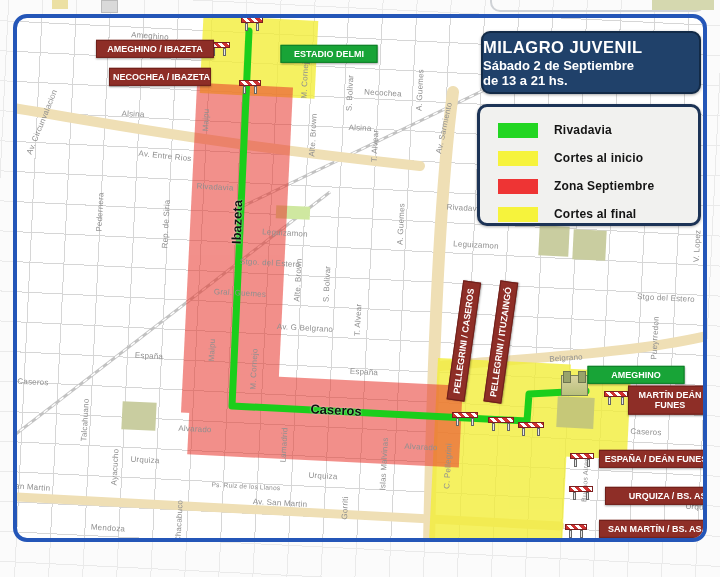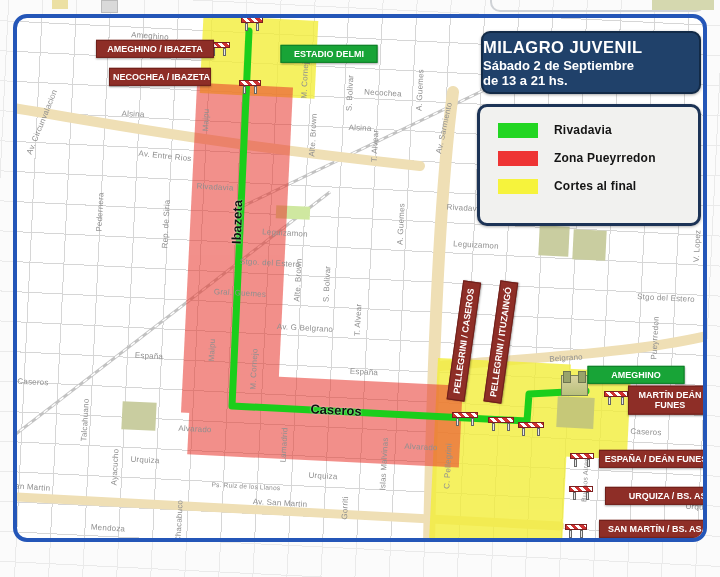--- a/index.html
+++ b/index.html
@@ -255,21 +255,25 @@
     <div class="t2">Sábado 2 de Septiembre</div>
     <div class="t3">de 13 a 21 hs.</div>
   </div>
 
   <div class="legend" id="legend">
       <div class="lrow">
         <span class="lsw" style="background: rgb(34, 214, 34);"></span>
         <span class="llb">Rivadavia</span>
       </div>
       <div class="lrow">
+        <span class="lsw" style="background: rgb(246, 243, 60);"></span>
+        <span class="llb">Cortes al inicio</span>
+      </div>
+      <div class="lrow">
         <span class="lsw" style="background: rgb(238, 52, 52);"></span>
-        <span class="llb">Zona Pueyrredon</span>
+        <span class="llb">Zona Septiembre</span>
       </div>
       <div class="lrow">
         <span class="lsw" style="background: rgb(246, 243, 60);"></span>
         <span class="llb">Cortes al final</span>
       </div>
     </div>
 </div>
 
 </body></html>

